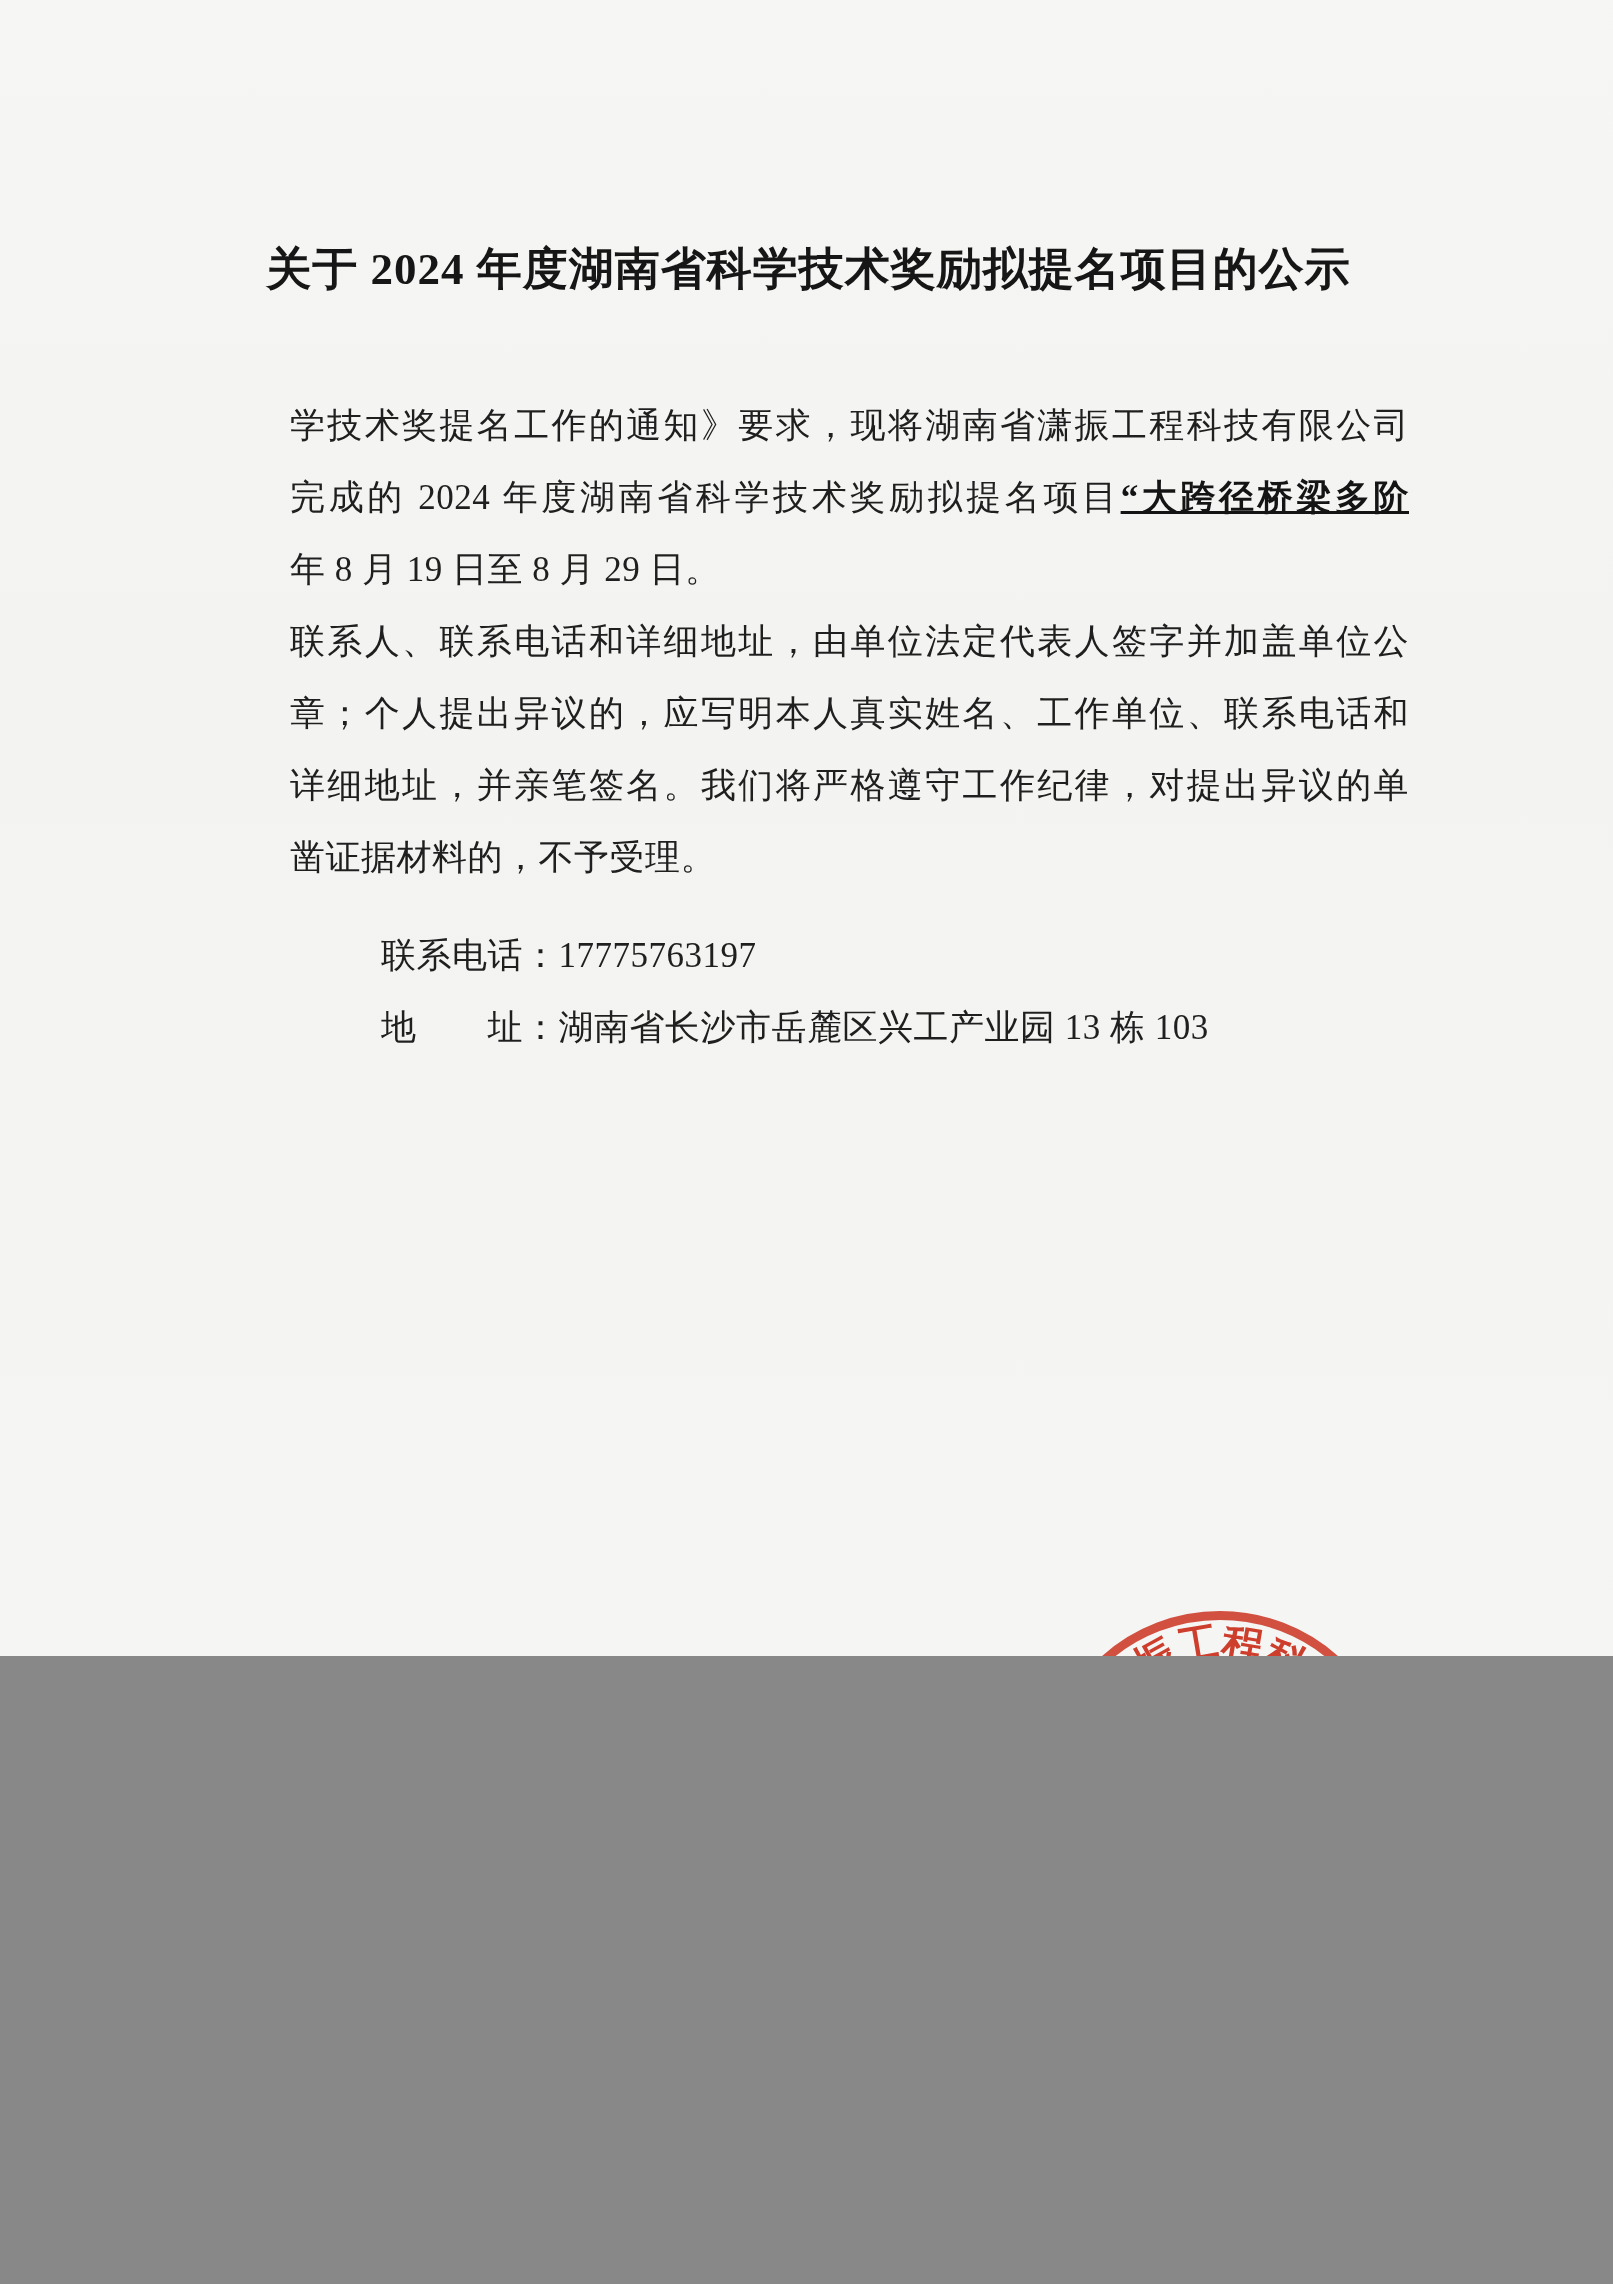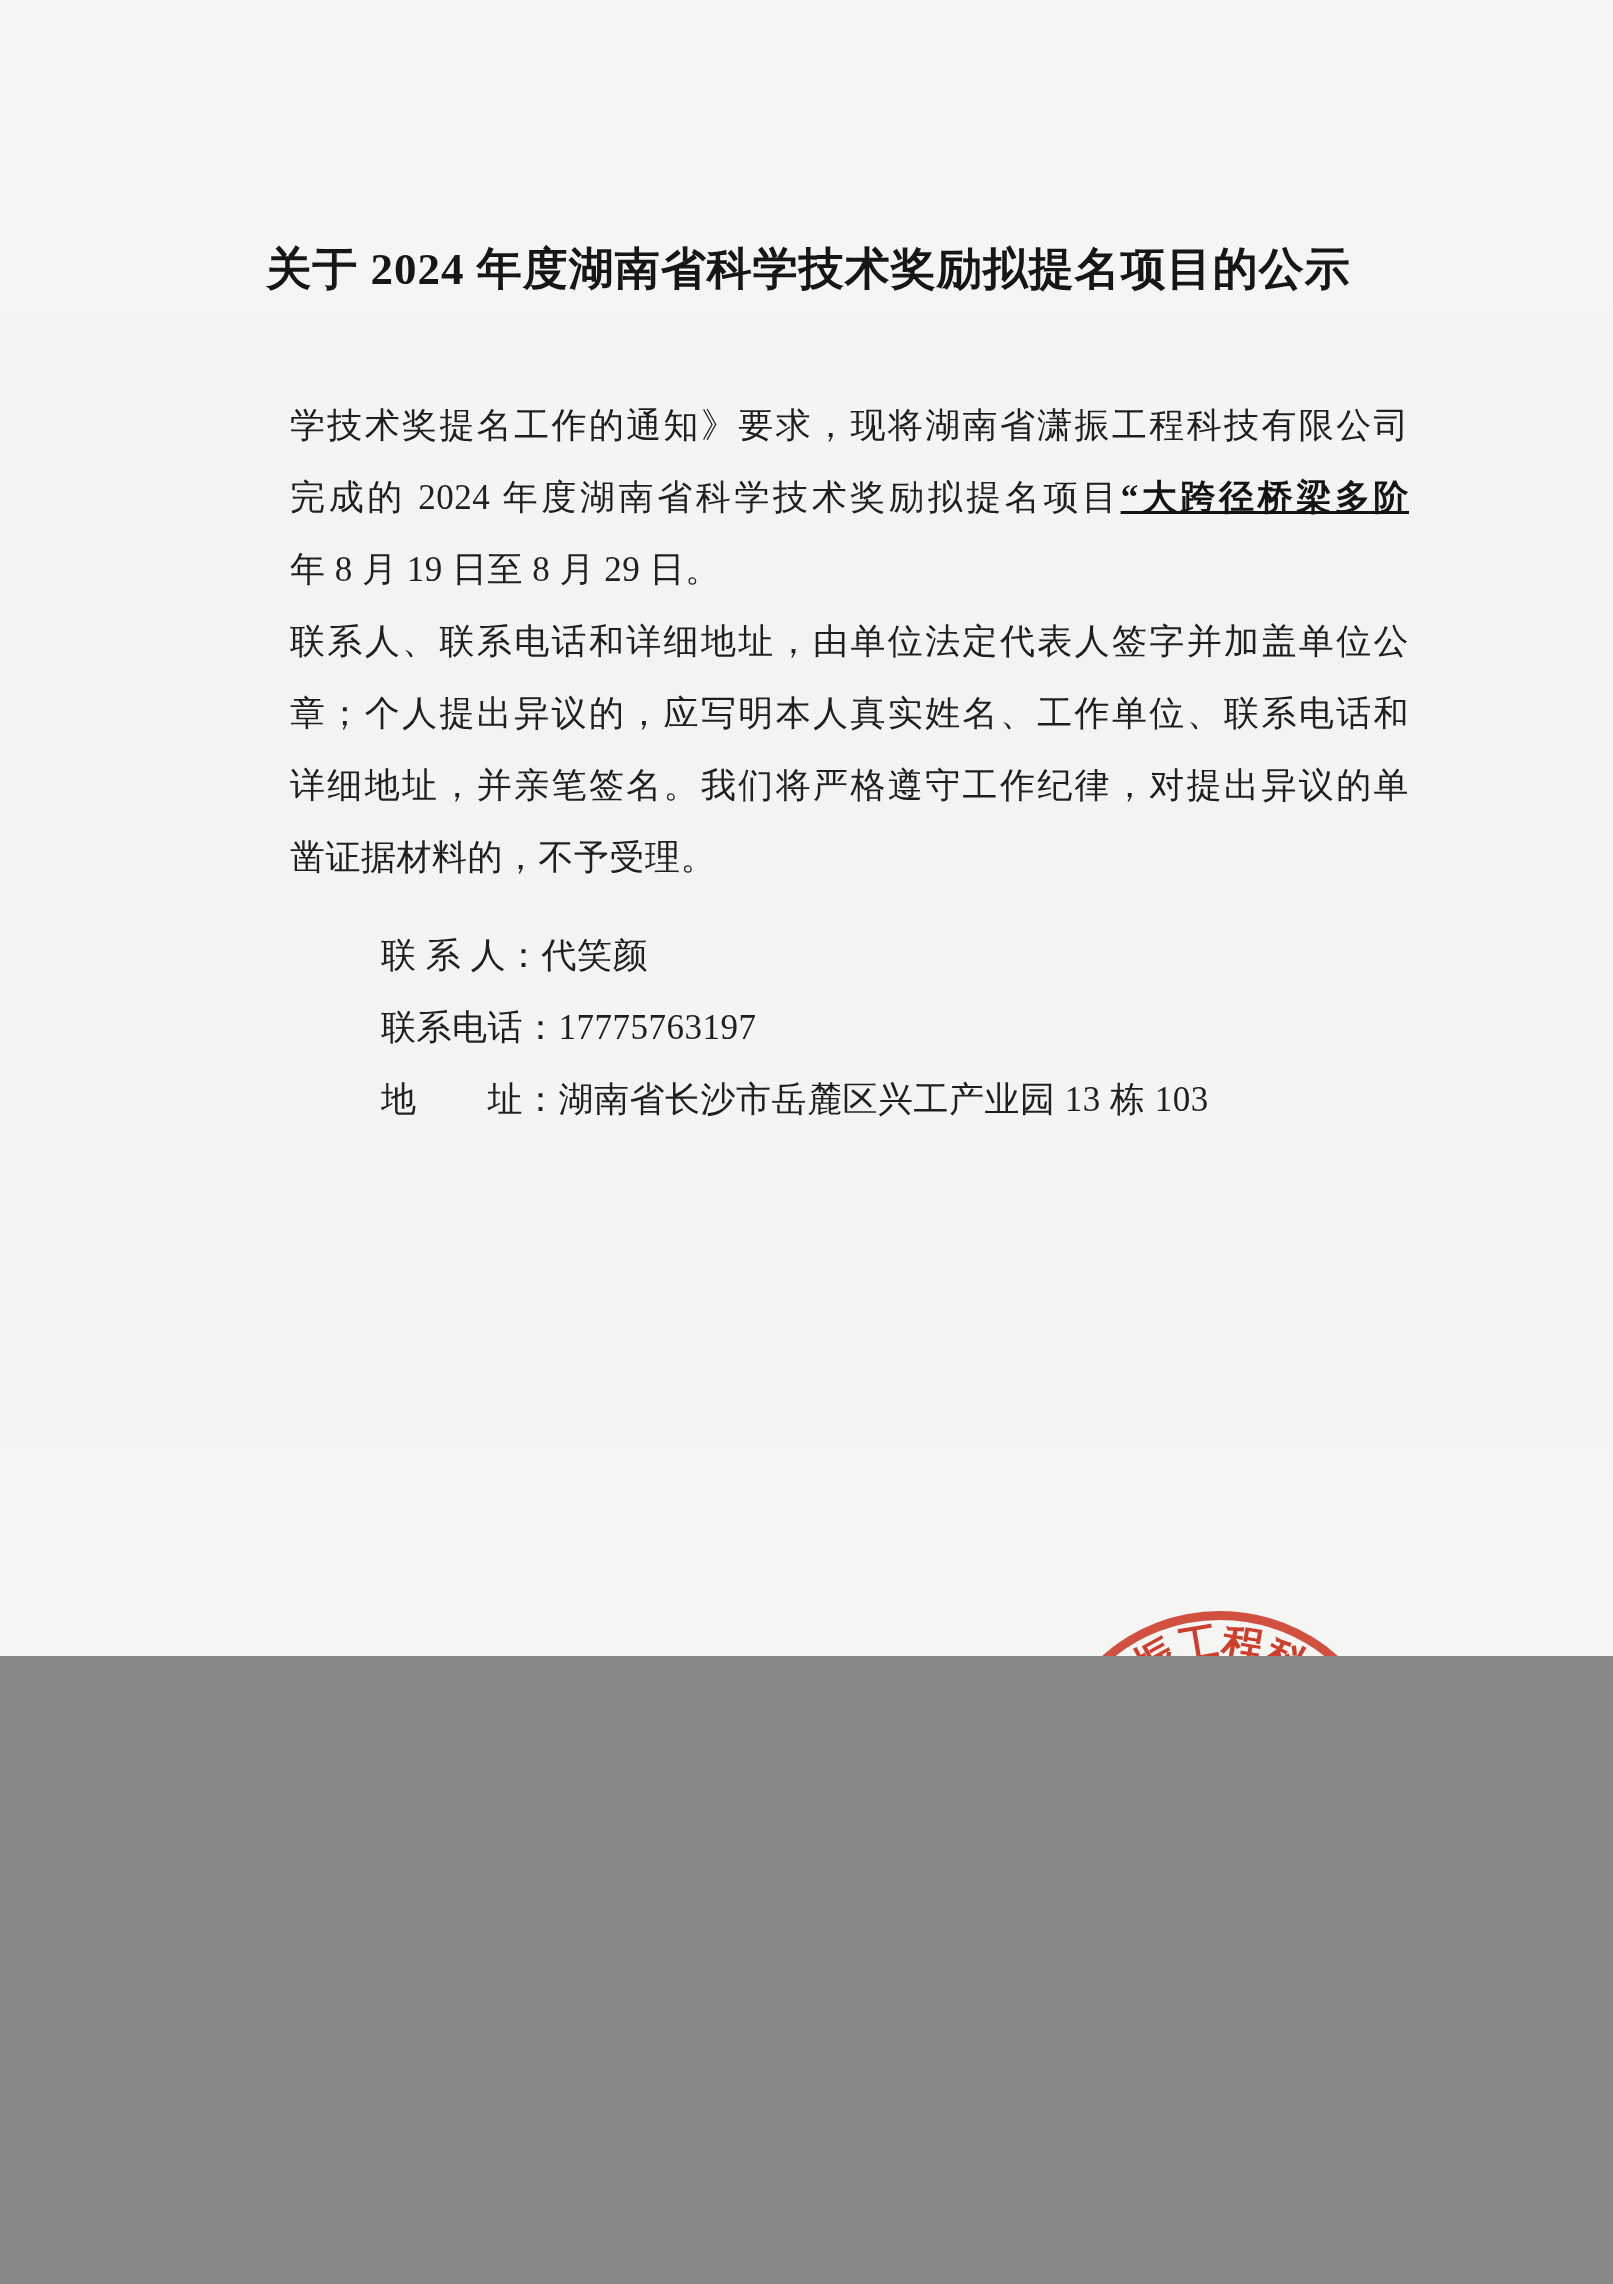--- a/index.html
+++ b/index.html
@@ -76,21 +76,20 @@
     <div id="body-lines">
         <div class="line fill"><span>学技术奖提名工作的通知》要求，现将湖南省潇振工程科技有限公司</span></div>
         <div class="line fill"><span>完成的 2024 年度湖南省科学技术奖励拟提名项目</span><span class="bold">“大跨径桥梁多阶</span></div>
         <div class="line"><span>年 8 月 19 日至 8 月 29 日。</span></div>
         <div class="line fill"><span>联系人、联系电话和详细地址，由单位法定代表人签字并加盖单位公</span></div>
         <div class="line fill"><span>章；个人提出异议的，应写明本人真实姓名、工作单位、联系电话和</span></div>
         <div class="line fill"><span>详细地址，并亲笔签名。我们将严格遵守工作纪律，对提出异议的单</span></div>
         <div class="line"><span>凿证据材料的，不予受理。</span></div>
       </div>
     <div class="contacts" id="contacts">
-        <div class="contact-line"><span>联 系 人：</span><span>代笑颜</span></div>
         <div class="contact-line"><span>联系电话：</span><span>17775763197</span></div>
         <div class="contact-line"><span>地　　址：</span><span>湖南省长沙市岳麓区兴工产业园 13 栋 103</span></div>
       </div>
   </div>
 
   <div class="signature">
     <div class="company">湖南省潇振工程科技有限公司</div>
     <div class="date">2033 年 8 月 19 日</div>
   </div>
 

